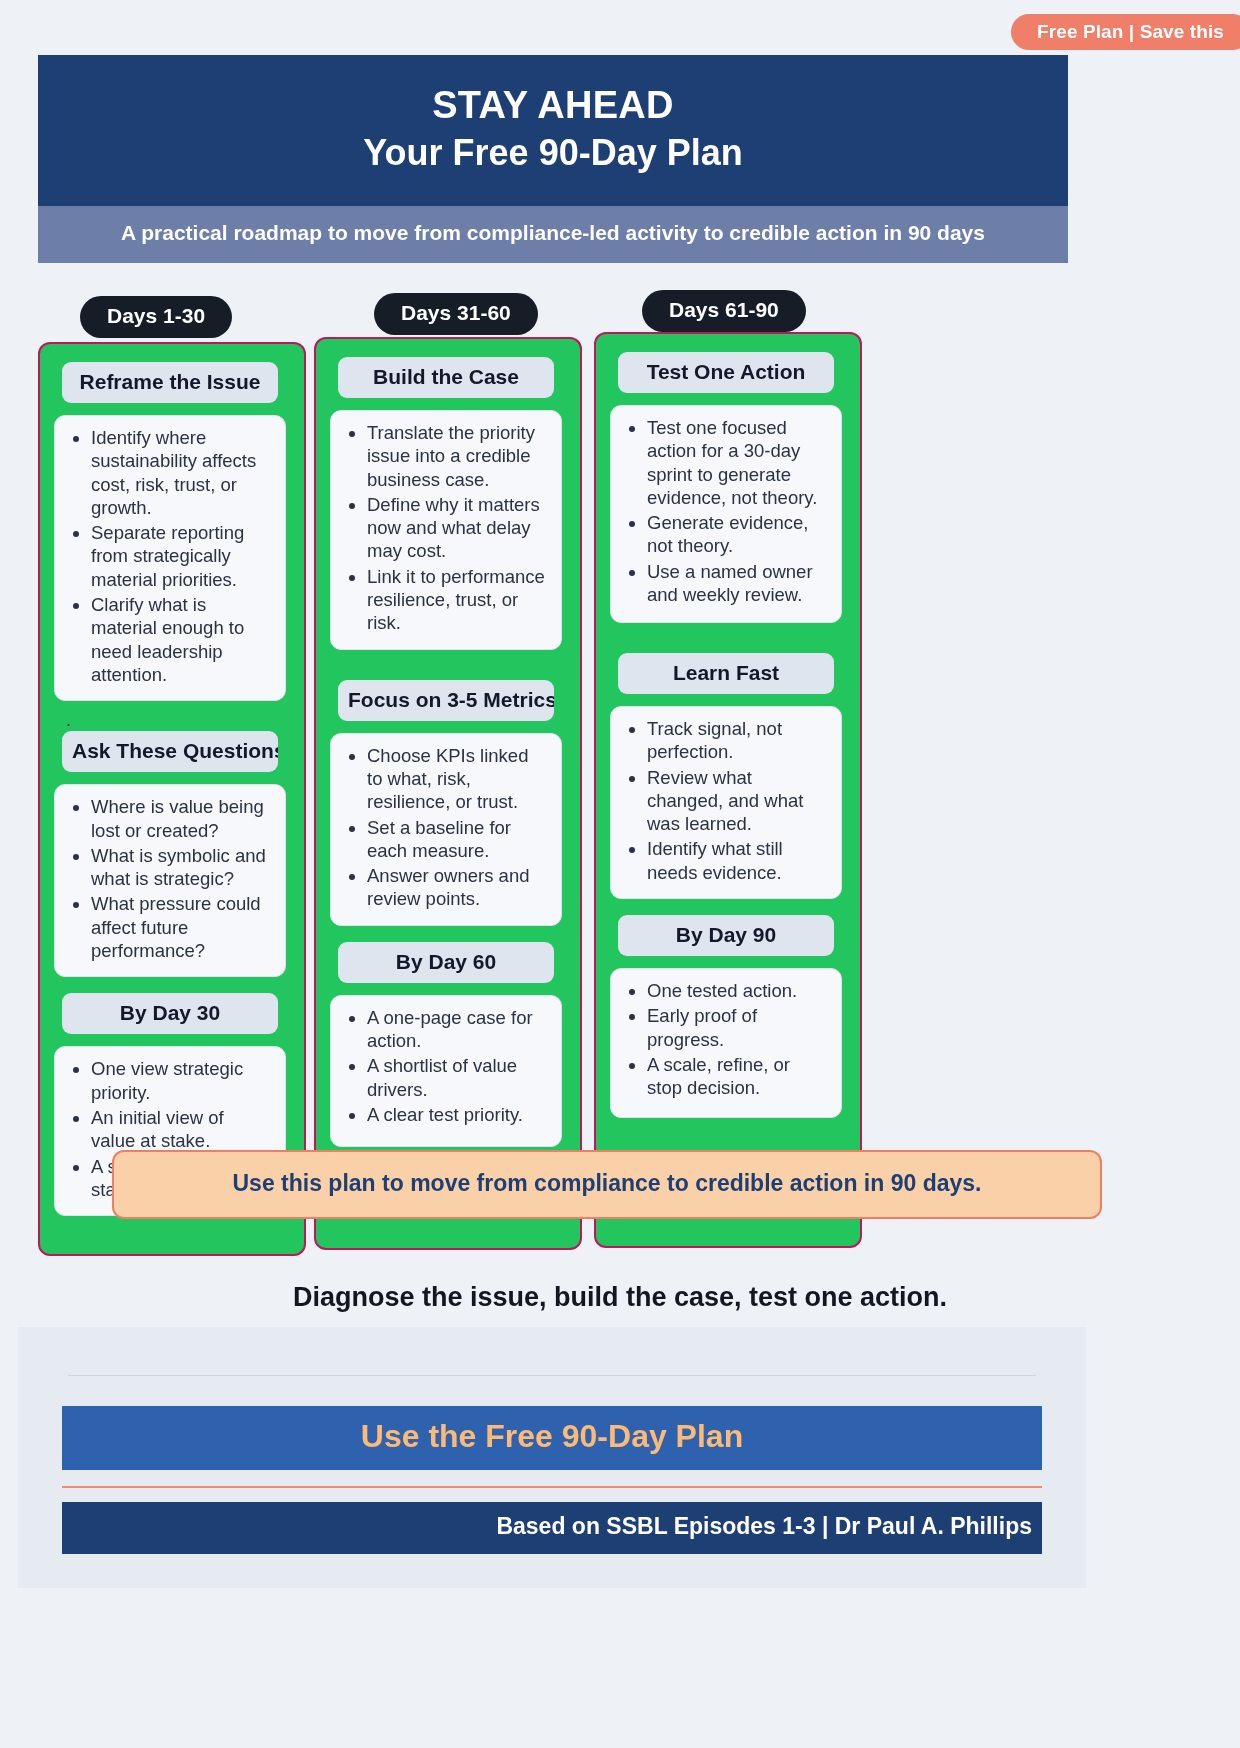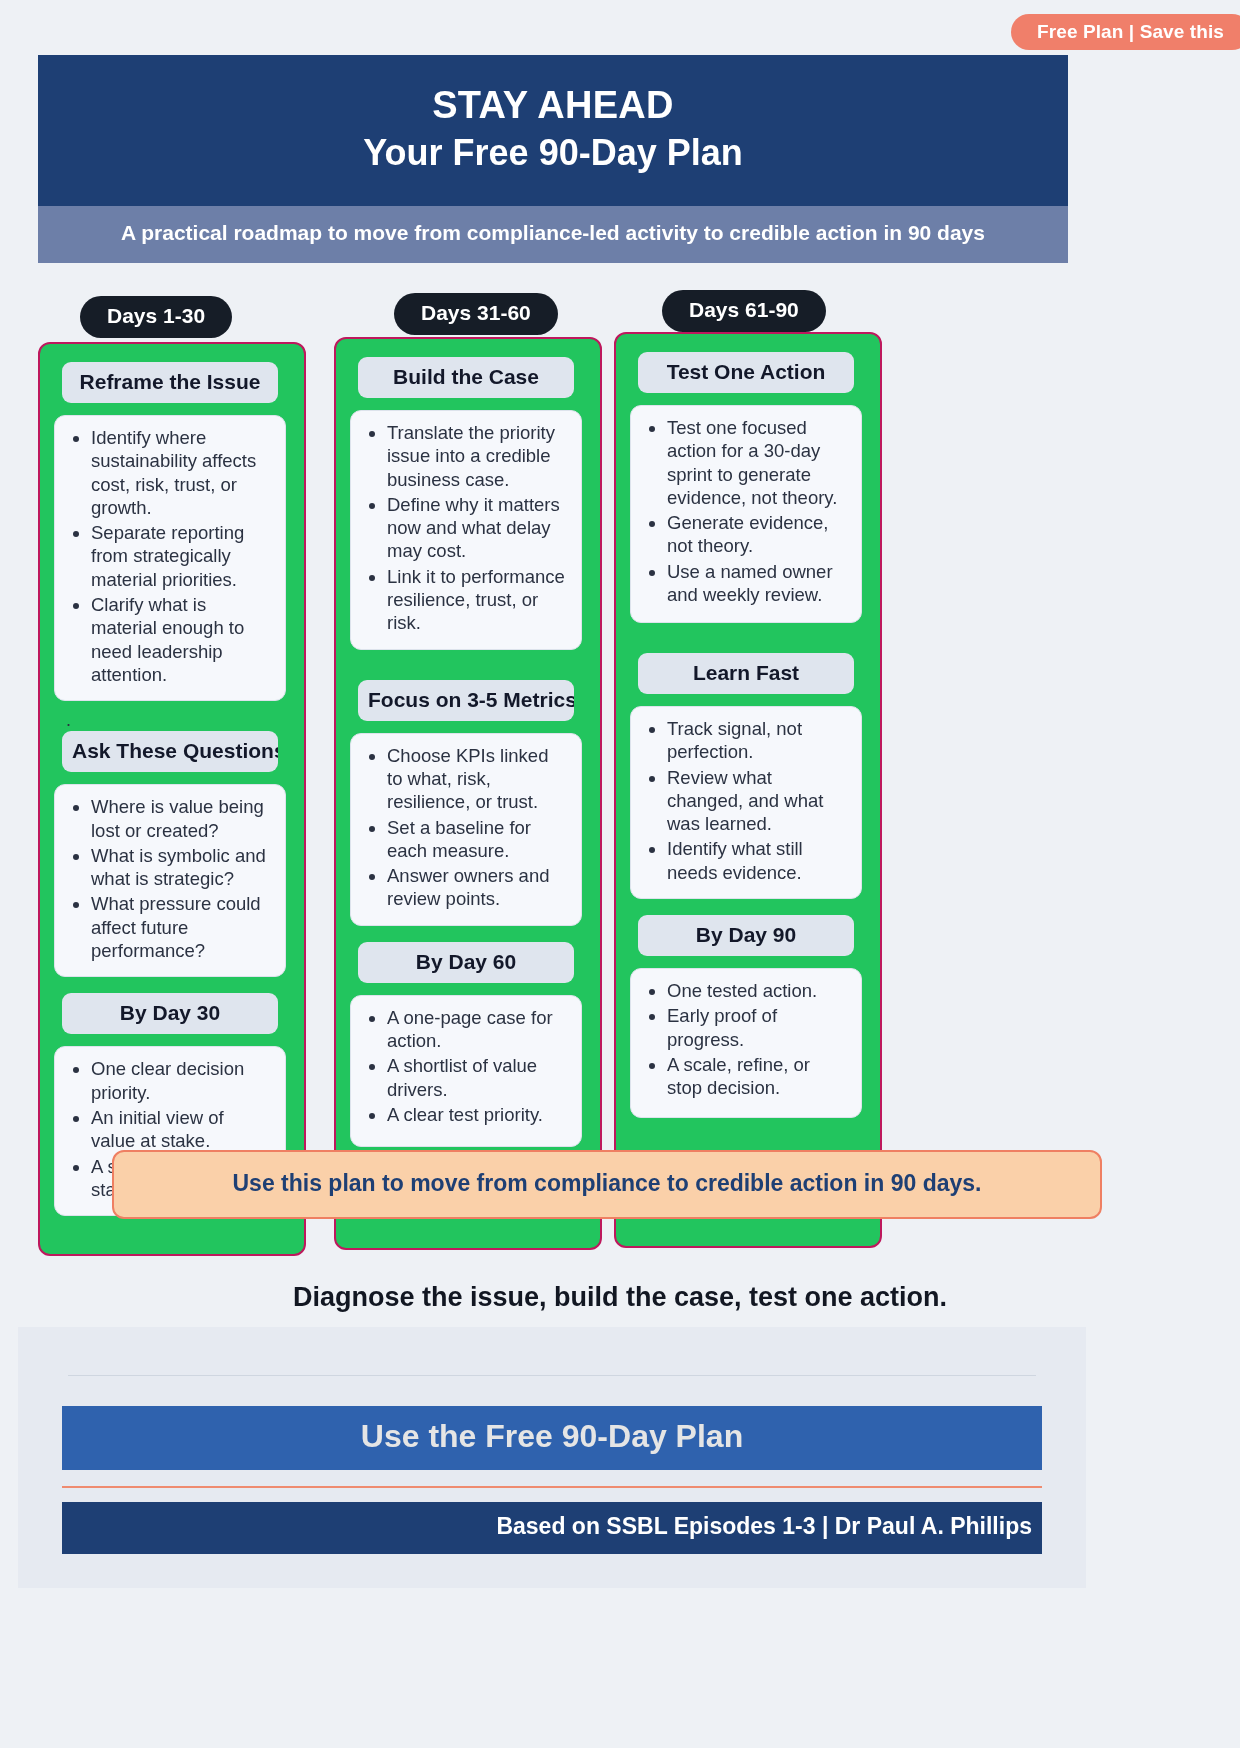--- a/index.html
+++ b/index.html
@@ -74,21 +74,21 @@
     position: absolute;
     top: 292px; left: 38px;
     width: 1030px;
     display: flex;
     gap: 0;
   }
   .col {
     width: 268px;
     position: relative;
   }
-  .col:nth-child(2) { margin-left: 28px; }
+  .col:nth-child(2) { margin-left: 8px; }
   .col:nth-child(3) { margin-left: 12px; }
 
   .day-pill-row {
     height: 50px;
     display: flex;
     align-items: center;
   }
   .col:nth-child(1) .day-pill-row { justify-content: flex-start; padding-left: 42px; }
   .col:nth-child(2) .day-pill-row { justify-content: flex-start; padding-left: 60px; }
   .col:nth-child(3) .day-pill-row { justify-content: flex-start; padding-left: 48px; }
@@ -200,21 +200,21 @@
     width: 1068px;
     background: #e6eaf1;
     padding: 28px 22px 34px 22px;
   }
   .footer-rule {
     border-top: 1px solid #cfd6e0;
     margin: 20px 28px 30px 28px;
   }
   .cta-bar {
     background: #2f62ae;
-    color: #e5e5e5;
+    color: #fdba74;
     font-size: 32px;
     font-weight: bold;
     text-align: center;
     padding: 12px 10px 15px 10px;
     margin: 16px 22px;
   }
   .cta-rule {
     border-top: 2px solid #ef8b70;
     margin: 14px 22px 14px 22px;
   }
@@ -272,21 +272,21 @@
             <li>What is symbolic and what is strategic?</li>
             <li>What pressure could affect future performance?</li>
           </ul>
         </div>
       </div>
 
       <div class="block b3">
         <div class="sec-head">By Day 30</div>
         <div class="sec-body">
           <ul>
-            <li>One clear decision priority.</li>
+            <li>One view strategic priority.</li>
             <li>An initial view of value at stake.</li>
             <li>A sharper problem statement for action.</li>
           </ul>
         </div>
       </div>
 
     </div>
   </div>
 
   <div class="col">

